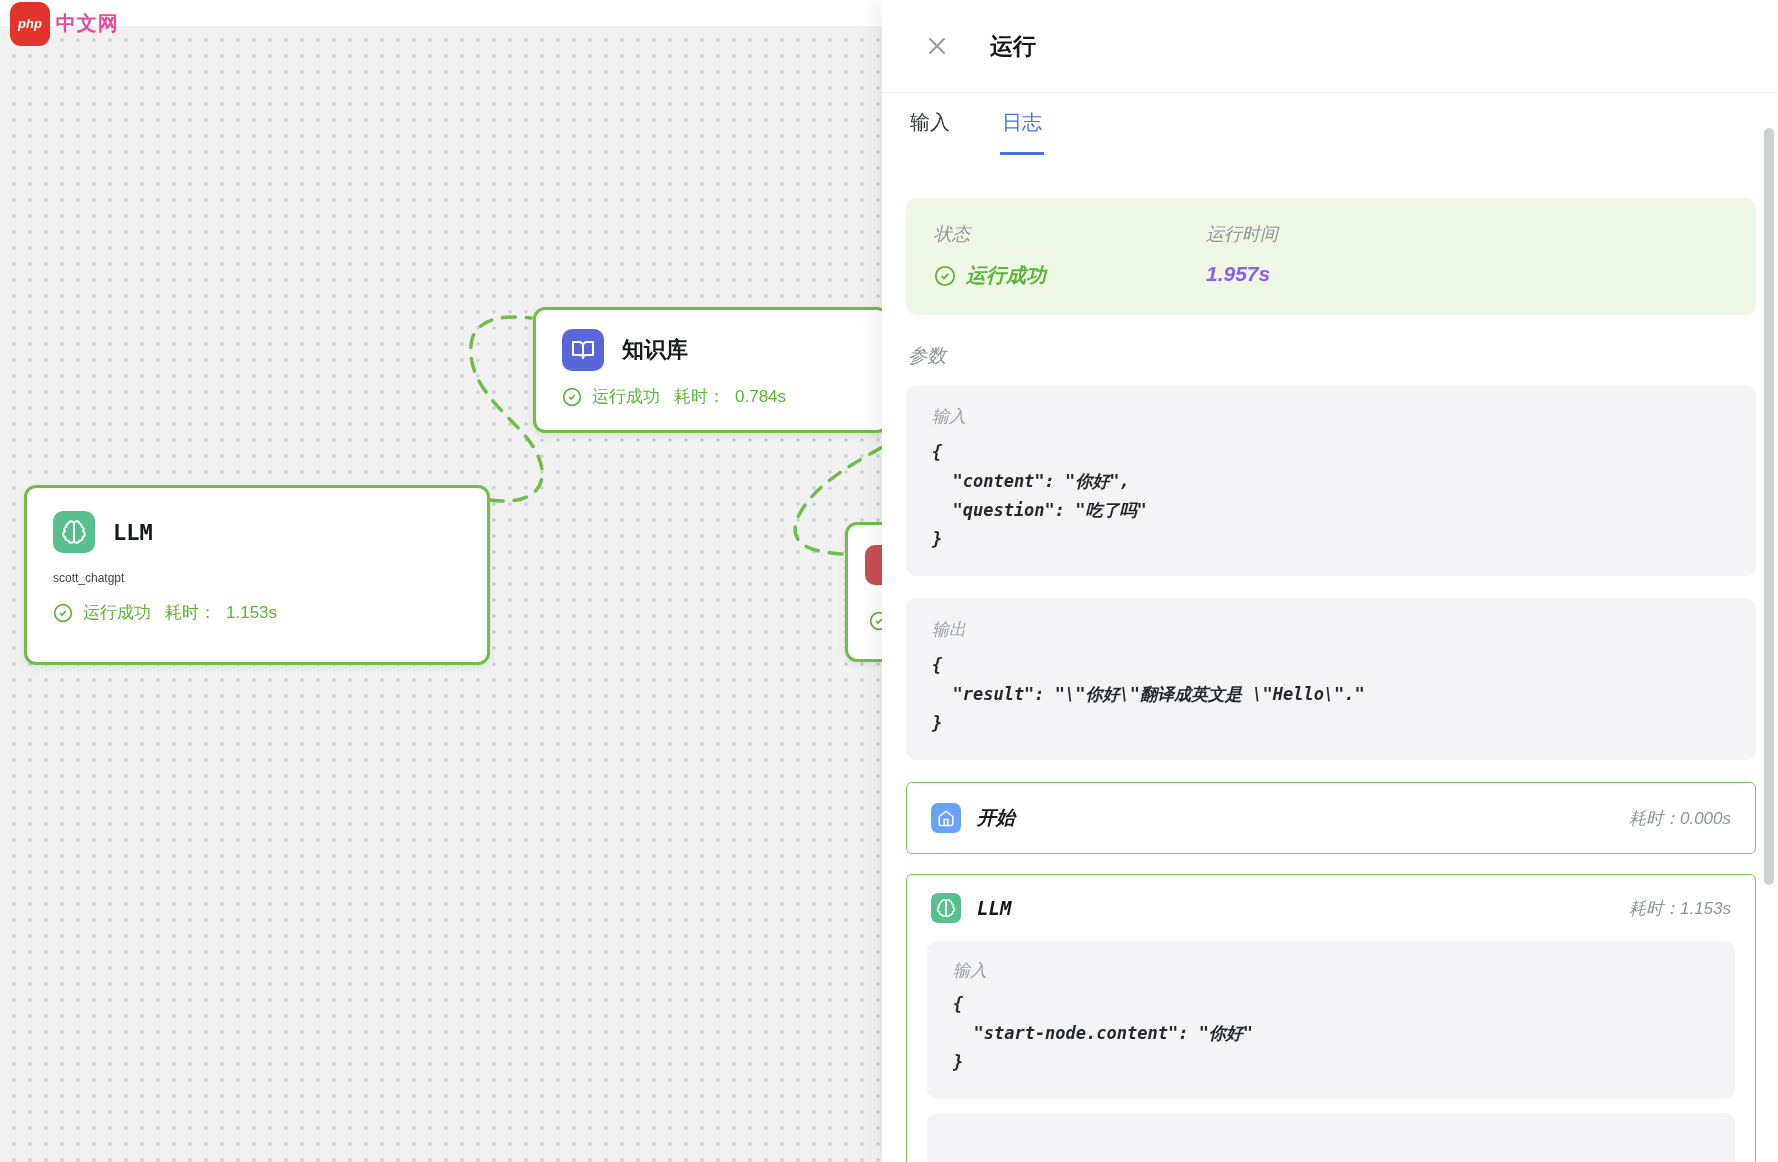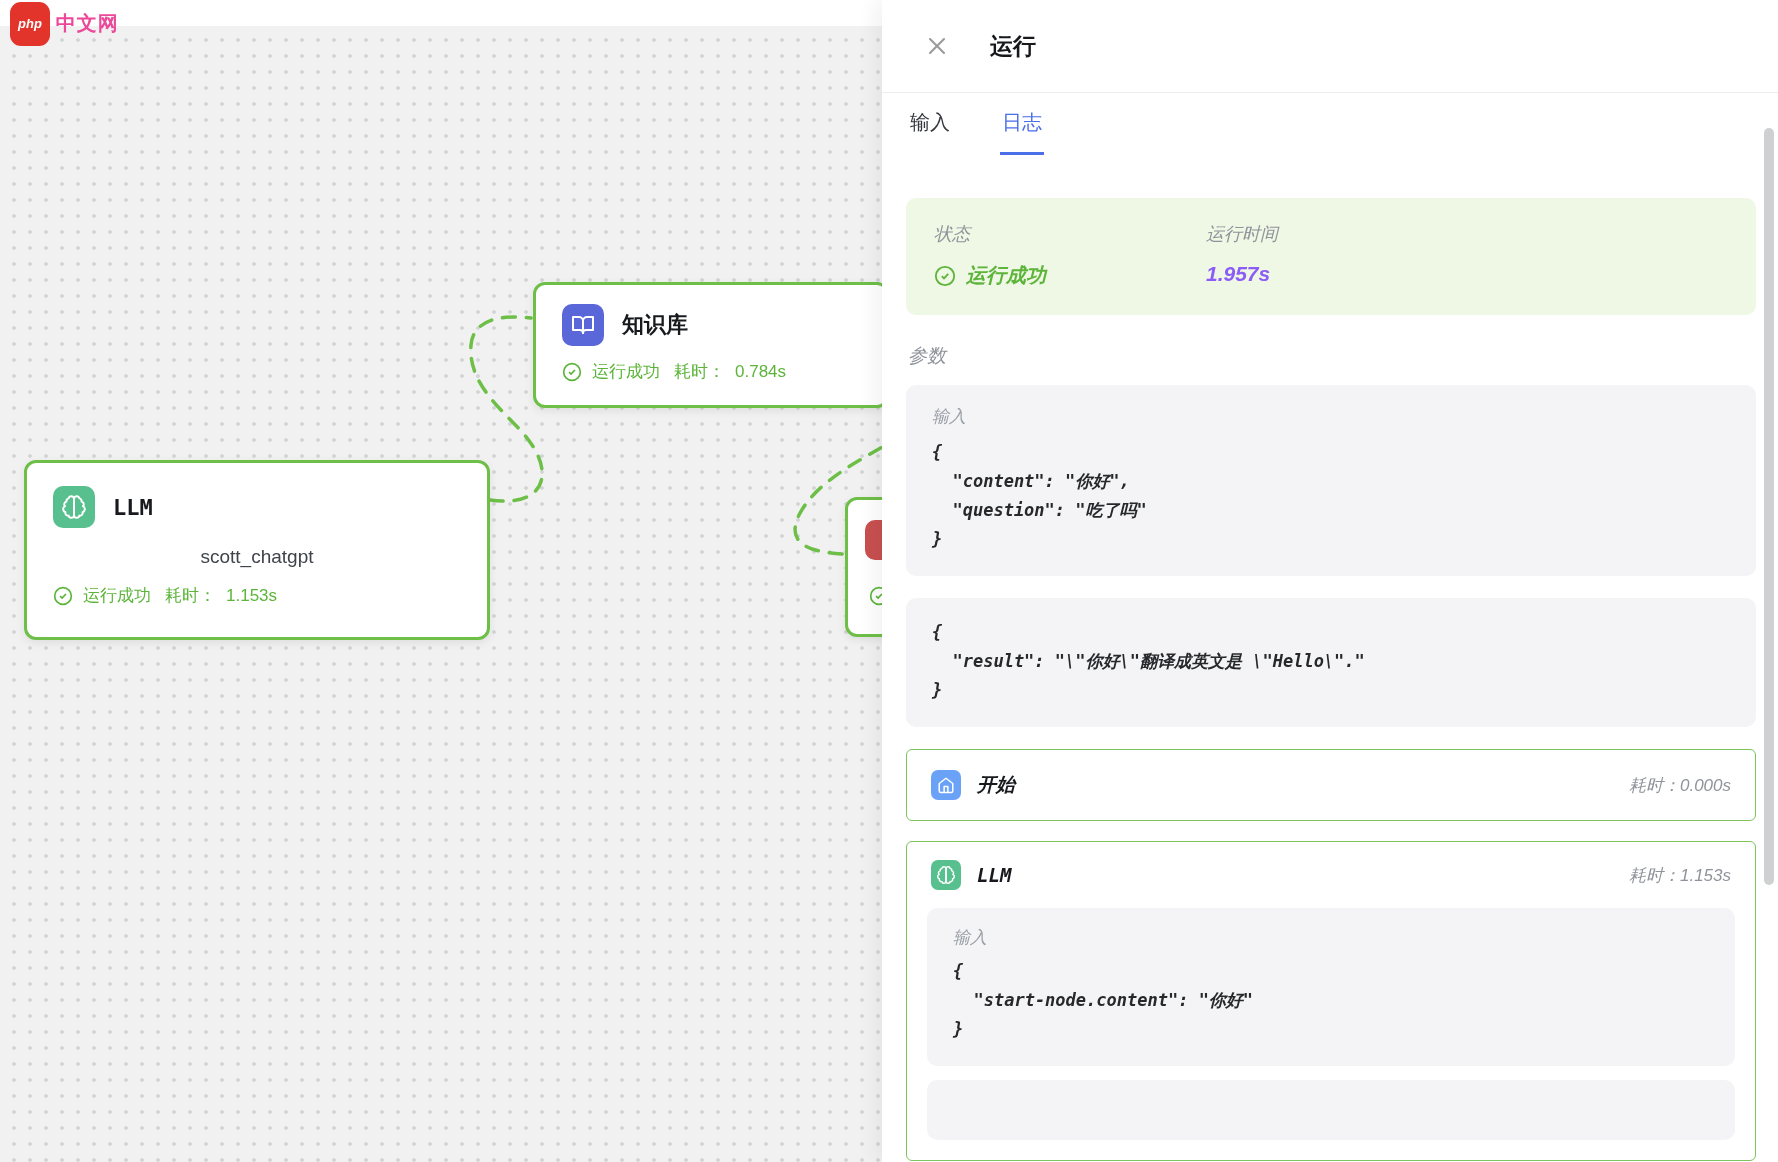--- a/index.html
+++ b/index.html
@@ -14,27 +14,27 @@
   .brand-name { font-weight:bold; font-size:20px; color:#ec4899; letter-spacing:1px; }
 
   
   .canvas { position:absolute; left:0; top:26px; width:1778px; height:1136px;
     background-color:#f1f1f2;
     background-image:radial-gradient(circle,#d5d6d8 1.7px,transparent 1.8px);
     background-size:16px 16px; background-position:6px 6px; }
   .edges { position:absolute; left:0; top:0; }
 
   .flow-node { position:absolute; background:#fff; border:3px solid #6dbf47;
-    border-radius:12px; box-shadow:0 3px 8px rgba(0,0,0,.08); }
+    border-radius:12px; box-shadow:0 3px 8px rgba(0,0,0,.08);margin-top:25px; }
   .node-head { display:flex; align-items:center; gap:18px; }
   .node-icon { width:42px; height:42px; border-radius:10px; display:flex;
     align-items:center; justify-content:center; flex:0 0 auto; }
   .node-title { font-size:22px; font-weight:bold; color:#17191d; }
   .mono-title { font-family:"DejaVu Sans Mono","Liberation Mono",monospace; }
-  .node-sub { font-size:19px; color:#3f434a;text-align:center; }
+  .node-sub { font-size:12px; color:#3f434a; }
   .node-status { display:flex; align-items:center; gap:10px; color:#5cb53a; font-size:17px; }
   .node-status .t { margin-left:4px; }
 
   .node-knowledge { left:533px; top:256px; width:356px; height:126px; padding:19px 26px; }
   .node-knowledge .node-status { margin-top:14px; }
   .node-llm { left:24px; top:434px; width:466px; height:180px; padding:23px 26px; }
   .node-llm .node-sub { margin-top:18px; }
   .node-llm .node-status { margin-top:16px; }
   .node-partial { left:845px; top:471px; width:150px; height:140px; padding:20px 17px; }
   .node-partial .node-status { margin-top:26px; margin-left:4px; }
@@ -196,20 +196,21 @@
 
     <div class="gray-card">
       <div class="lbl">输入</div>
       <pre class="code">{
   "content": "你好",
   "question": "吃了吗"
 }</pre>
     </div>
 
     <div class="gray-card">
+      <div class="lbl">输出</div>
       <pre class="code">{
   "result": "\"你好\"翻译成英文是 \"Hello\"."
 }</pre>
     </div>
 
 
     <div class="run-card">
       <div class="run-card-row">
         <div class="run-icon ic-blue">
           <svg width="18" height="18" viewBox="0 0 24 24" fill="none" stroke="#fff" stroke-width="2" stroke-linejoin="round">

